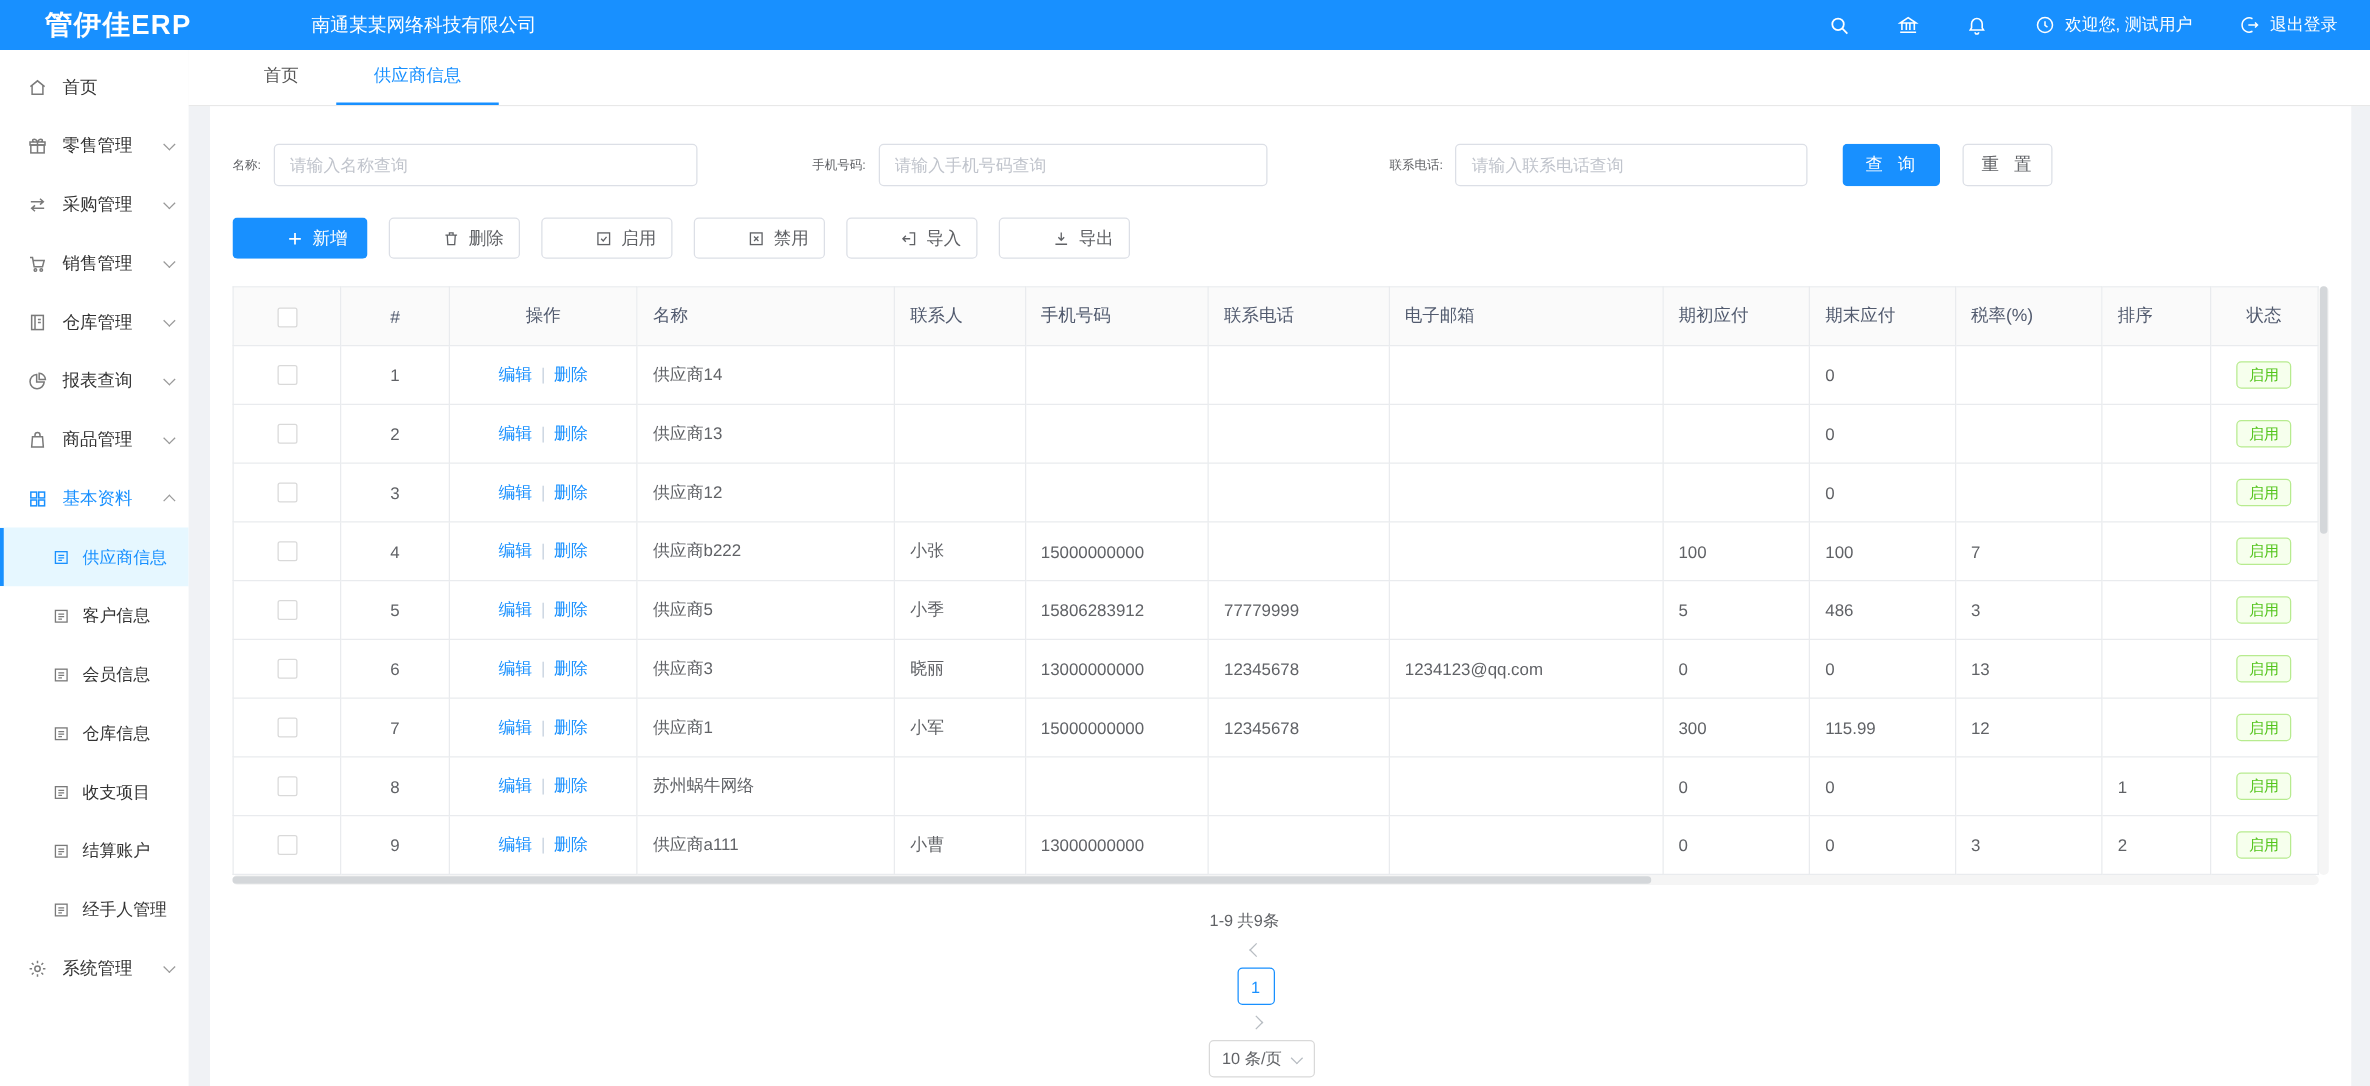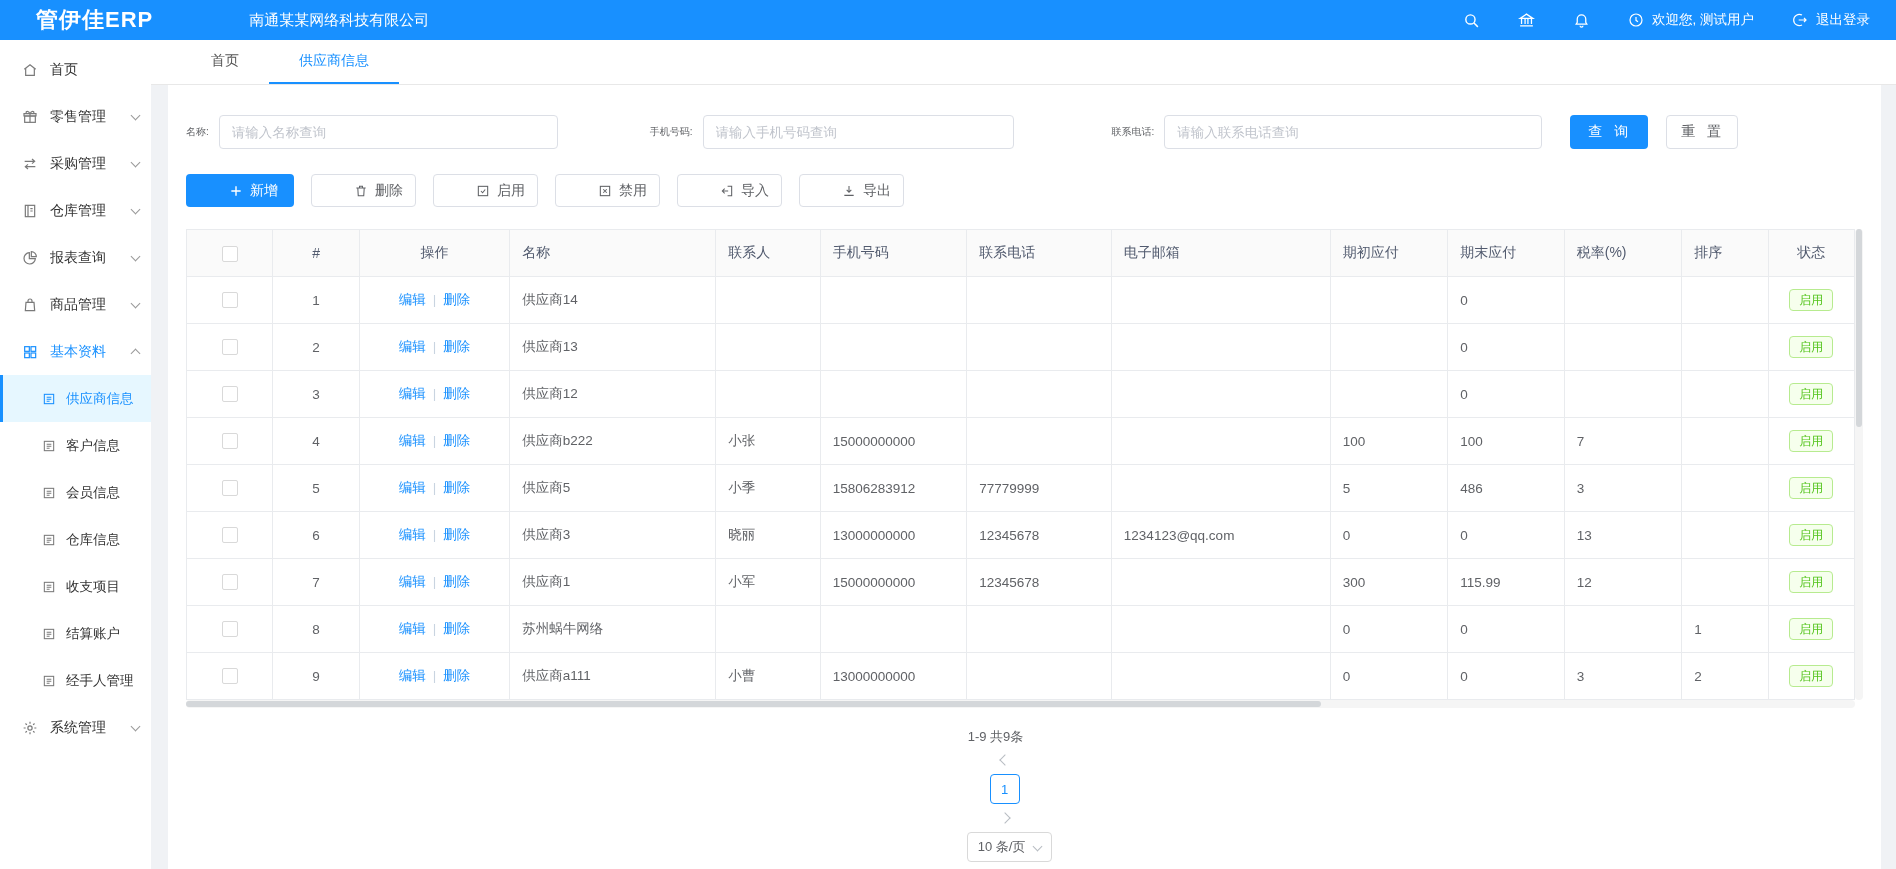--- a/index.html
+++ b/index.html
@@ -41,21 +41,21 @@
   .content { flex:1; padding:0 15px 0 17px; background:#f0f2f5; min-height:0; }
   .card { background:#fff; height:100%; padding:30px 18px 20px 18px; }
 
   
   .search-row { display:flex; align-items:center; }
   .f-label { font-size:10px; color:#606266; margin-right:10px; }
   .f-input { height:34px; border:1px solid #dcdfe6; border-radius:4px; padding:10px 12px; font-size:13.5px; color:#333; outline:none; font-family:inherit; }
   .f-input::placeholder { color:#c0c4cc; }
   .in-name { width:339px; margin-right:92px; }
   .in-phone { width:311px; margin-right:98px; }
-  .in-tel { width:378px; margin-right:28px; }
+  .in-tel { width:282px; margin-right:28px; }
   .btn { height:34px; border-radius:4px; font-size:14px; display:inline-flex; align-items:center; justify-content:center; cursor:pointer; border:1px solid transparent; font-family:inherit; }
   .btn-primary { background:#1890ff; color:#fff; padding:0 15px; }
   .btn-plain { background:#fff; border-color:#dcdfe6; color:#606266; padding:0 12px; }
   .btn-query { margin-right:18px; letter-spacing:4px; padding-left:17px; }
   .btn-reset { letter-spacing:4px; padding-left:14px; }
 
   
   .toolbar { display:flex; align-items:center; margin-top:25px; }
   .t-btn { height:33px; margin-right:17px;padding-left:42px; }
   .t-btn .t-ico { width:14px; height:14px; margin-right:7px; }
@@ -155,20 +155,31 @@
       <span>零售管理</span>
       <span class="chev"></span>
     </div>
     <div class="s-item">
       <span class="s-ico">
           <svg viewBox="0 0 24 24" fill="none" stroke="currentColor" stroke-width="1.8">
             <path d="M4 8h15M15 4.5L19 8l-4 3.5M20 16H5M9 12.5L5 16l4 3.5"></path>
           </svg>
         </span>
       <span>采购管理</span>
+      <span class="chev"></span>
+    </div>
+    <div class="s-item">
+      <span class="s-ico">
+          <svg viewBox="0 0 24 24" fill="none" stroke="currentColor" stroke-width="1.8">
+            <path d="M3 4.5h3l2 11h10l2-7.5H7"></path>
+            <circle cx="9.5" cy="19.5" r="1.5"></circle>
+            <circle cx="16.5" cy="19.5" r="1.5"></circle>
+          </svg>
+        </span>
+      <span>销售管理</span>
       <span class="chev"></span>
     </div>
     <div class="s-item">
       <span class="s-ico">
           <svg viewBox="0 0 24 24" fill="none" stroke="currentColor" stroke-width="1.8">
             <rect x="5" y="3.5" width="14" height="17"></rect>
             <path d="M9 3.5v17M12.5 8.5h3.5M12.5 12h3.5"></path>
           </svg>
         </span>
       <span>仓库管理</span>

